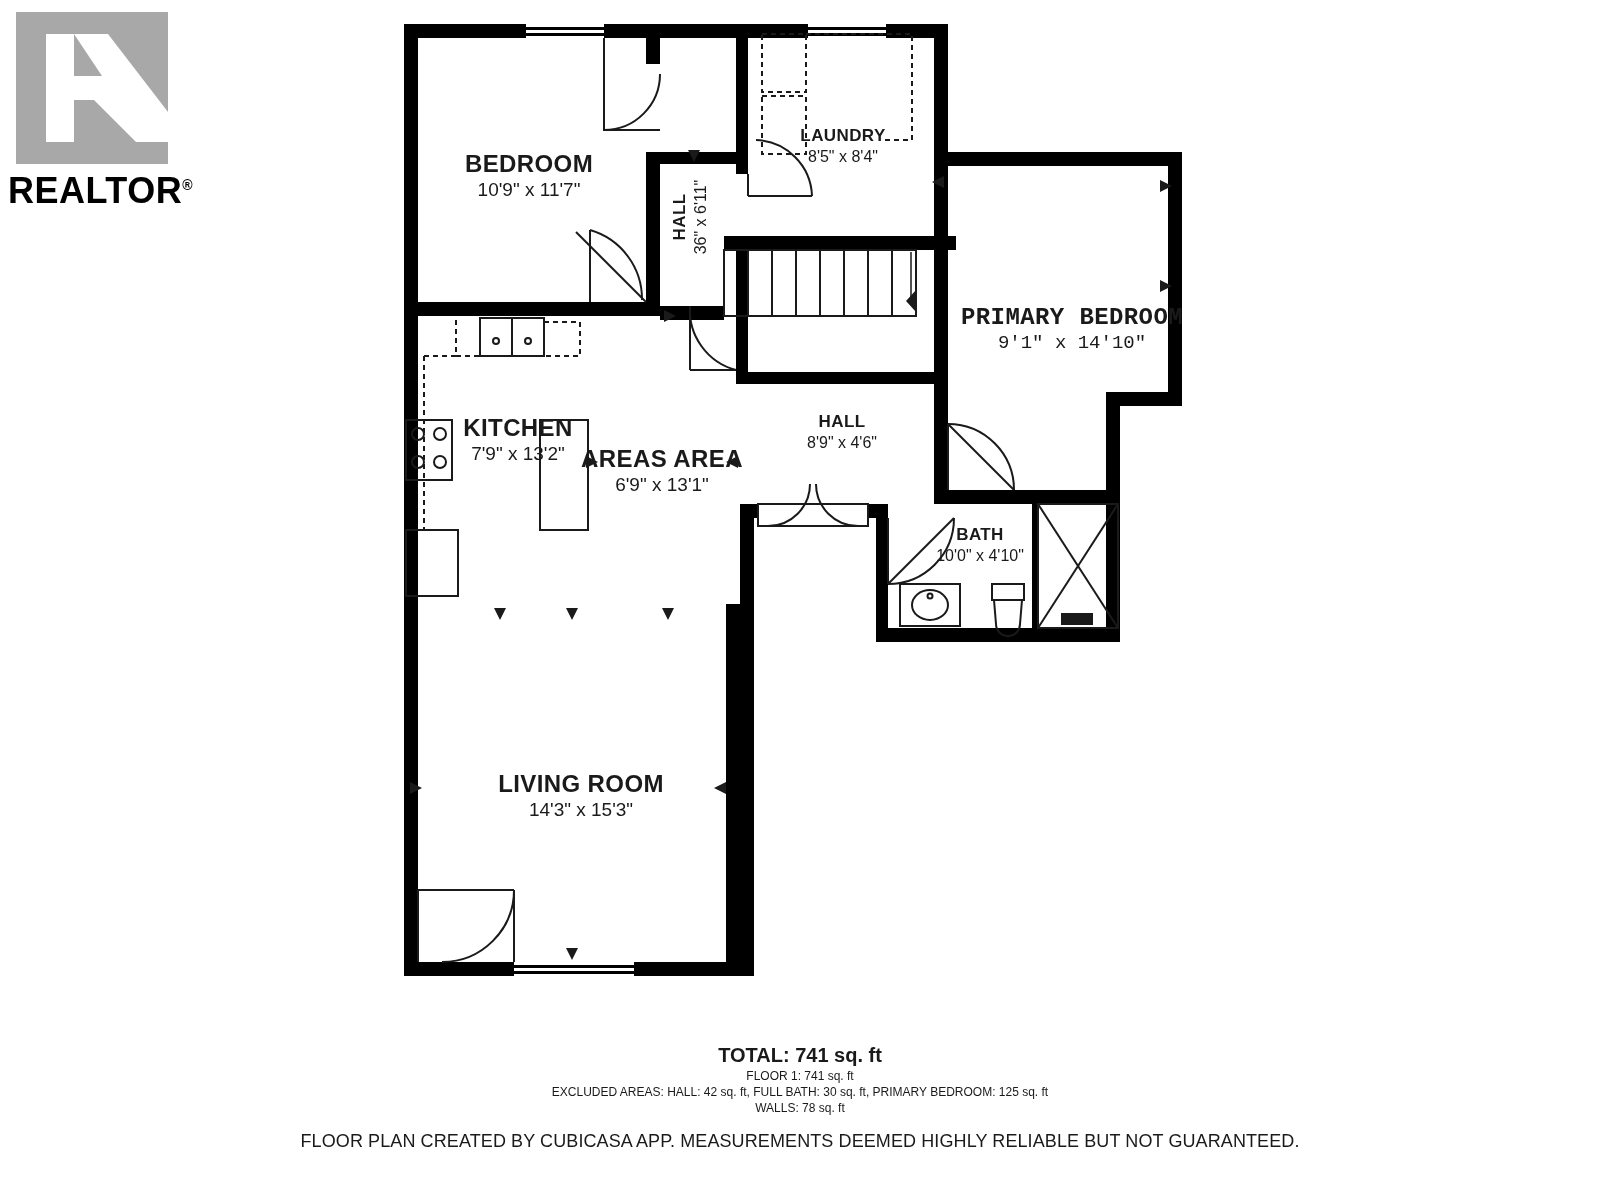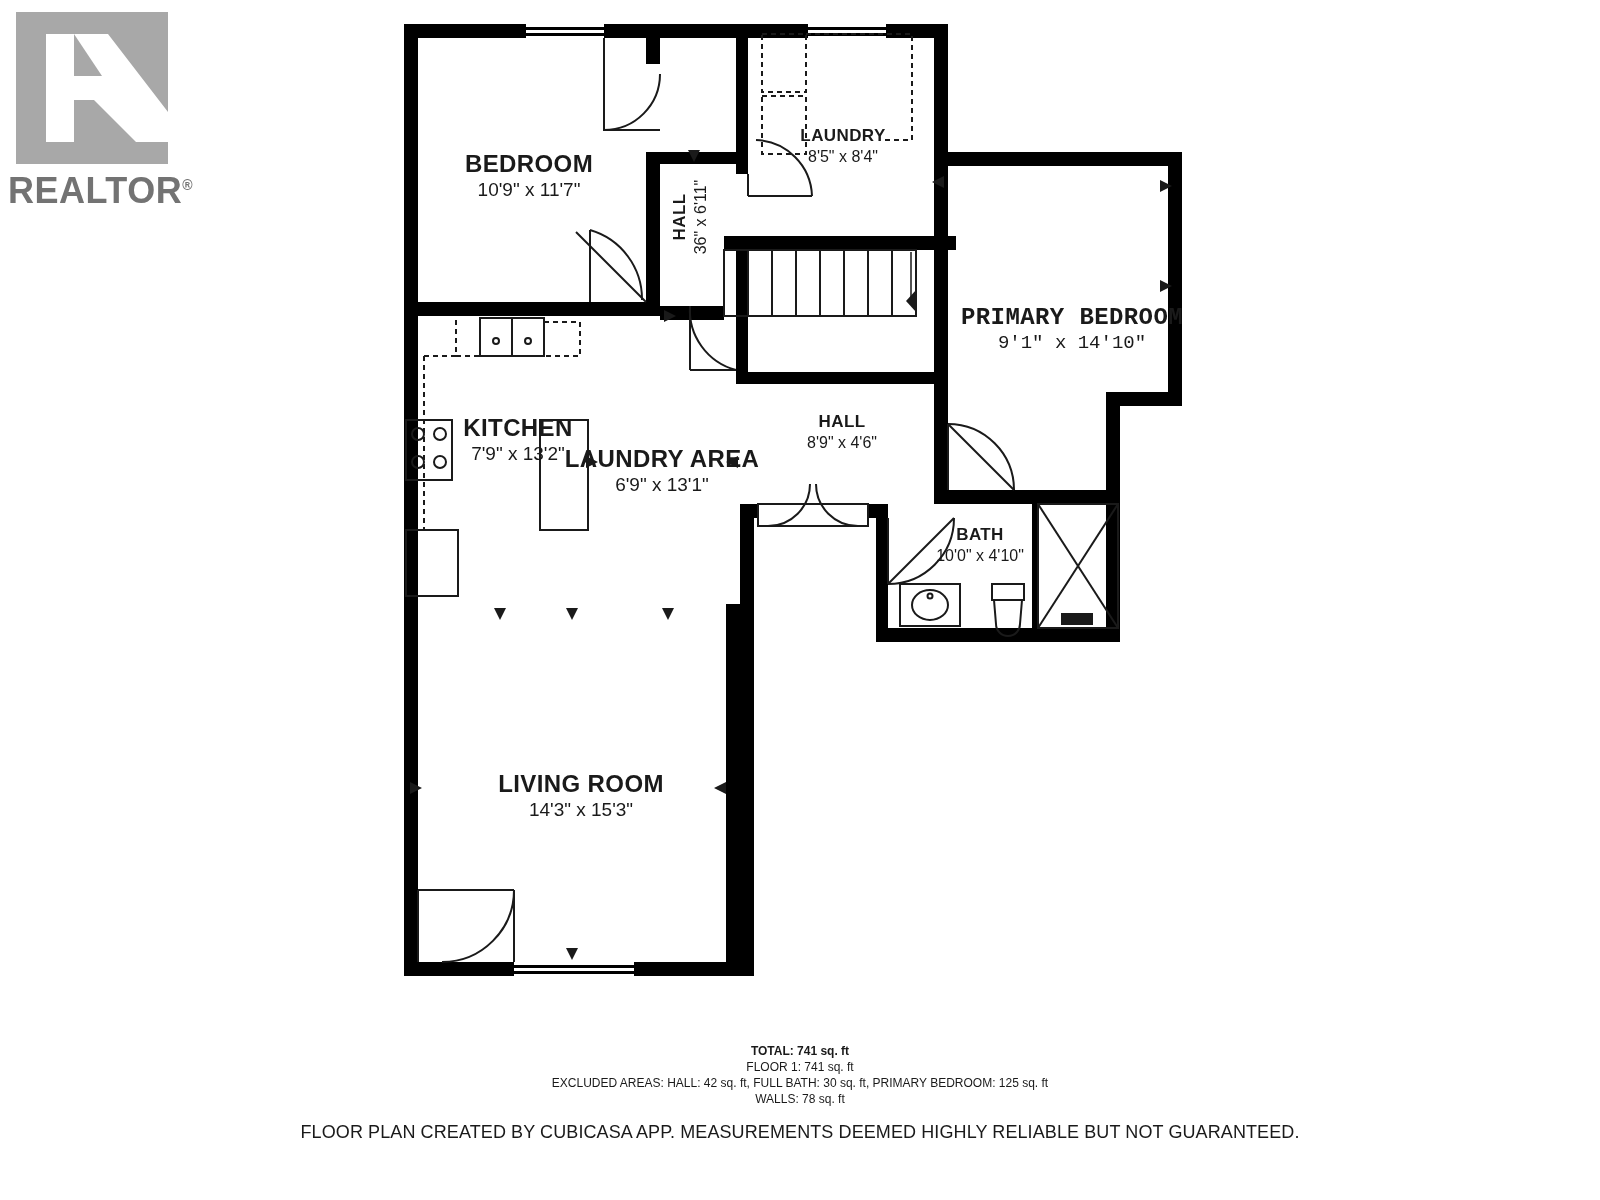--- a/index.html
+++ b/index.html
@@ -66,39 +66,39 @@
     position: absolute;
     left: 0; top: 0;
     width: 152px; height: 152px;
   }
   #realtor-logo .wordmark {
     position: absolute;
     left: 0px;
     top: 162px;
     font-size: 36px;
     font-weight: bold;
-    color: #737373;
+    color: #000000;
     letter-spacing: 0.5px;
   }
   #realtor-logo .wordmark sup {
     font-size: 14px;
     vertical-align: super;
     font-weight: bold;
   }
 
   
   #footer {
     position: absolute;
     left: 0;
     top: 1044px;
     width: 1600px;
     text-align: center;
   }
   #footer .total {
-    font-size: 12px;
+    font-size: 20px;
     font-weight: bold;
     margin-bottom: 2px;
   }
   #footer .line {
     font-size: 12px;
     margin-bottom: 2px;
   }
   #footer .disclaimer {
     font-size: 18px;
     margin-top: 16px;
@@ -296,21 +296,21 @@
     </div>
     <div class="lbl room-label" style="left: 1072px; top: 329px; font-family: Liberation Mono, monospace;">
       <span class="name">PRIMARY BEDROOM</span>
       <span class="dim">9'1" x 14'10"</span>
     </div>
     <div class="lbl room-label" style="left: 518px; top: 391px; margin-top: 48px;">
       <span class="name">KITCHEN</span>
       <span class="dim">7'9" x 13'2"</span>
     </div>
     <div class="lbl room-label" style="left: 662px; top: 470px;">
-      <span class="name">LAUNDRY AREA</span>
+      <span class="name">AREAS AREA</span>
       <span class="dim">6'9" x 13'1"</span>
     </div>
     <div class="lbl small-label" style="left: 842px; top: 432px;">
       <span class="name">HALL</span>
       <span class="dim">8'9" x 4'6"</span>
     </div>
     <div class="lbl small-label" style="left: 980px; top: 545px;">
       <span class="name">BATH</span>
       <span class="dim">10'0" x 4'10"</span>
     </div>

